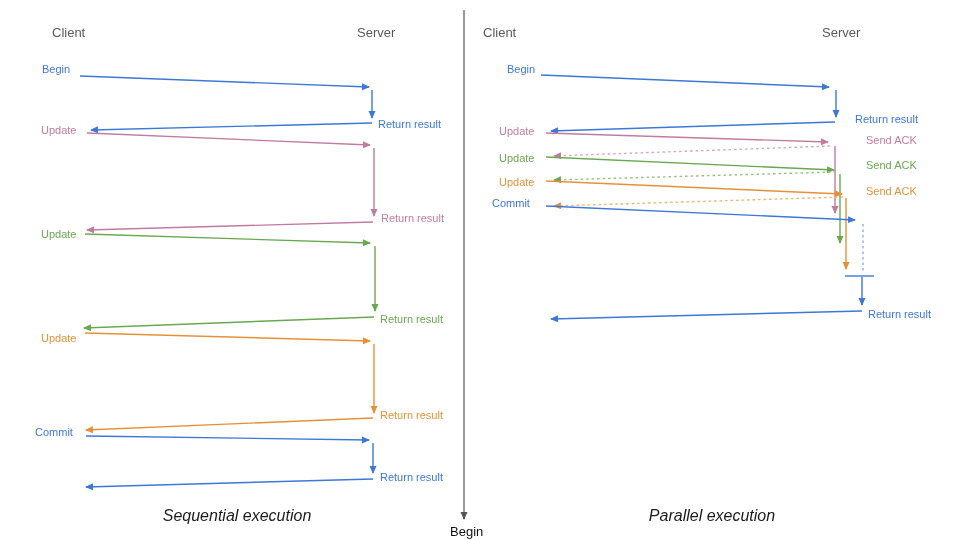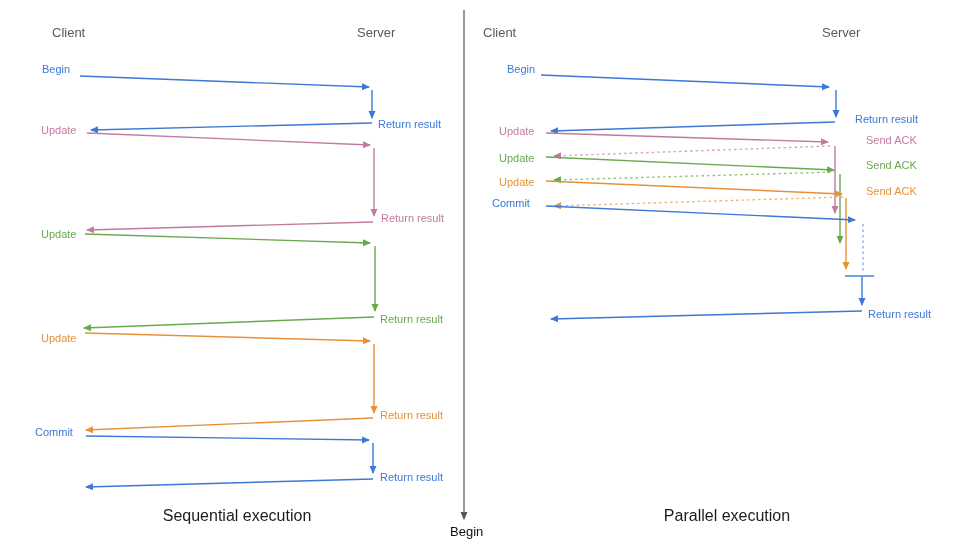--- a/index.html
+++ b/index.html
@@ -3,21 +3,21 @@
 <meta charset="utf-8">
 <style>
   html,body{margin:0;padding:0;background:#ffffff;}
   .stage{
     position:relative;width:960px;height:540px;overflow:hidden;
     font-family:"Liberation Sans", sans-serif;background:#ffffff;
   }
   .stage svg{position:absolute;left:0;top:0;}
   .lbl{position:absolute;font-size:11px;line-height:1;white-space:nowrap;text-align:right;}
   .actor{position:absolute;font-size:13px;line-height:1;color:var(--c-actor);white-space:nowrap;}
-  .caption{position:absolute;font-size:16px;line-height:1;color:var(--c-caption);text-align:center;white-space:nowrap;}
+  .caption{position:absolute;font-size:16px;line-height:1;color:var(--c-caption);text-align:center;white-space:nowrap;font-style:italic;}
   .time-label{position:absolute;font-size:13px;line-height:1;color:#111;white-space:nowrap;}
   .t-blue{color:var(--c-blue);} .t-pink{color:var(--c-pink);}
   .t-green{color:var(--c-green);} .t-orange{color:var(--c-orange);}
   .s-blue{stroke:var(--c-blue);} .s-pink{stroke:var(--c-pink);}
   .s-green{stroke:var(--c-green);} .s-orange{stroke:var(--c-orange);}
   .s-axis{stroke:var(--c-axis);}
   .s-blue-l{stroke:var(--c-blue_light);} .s-pink-l{stroke:var(--c-pink_light);}
   .s-green-l{stroke:var(--c-green_light);} .s-orange-l{stroke:var(--c-orange_light);}
   .f-blue{fill:var(--c-blue);} .f-pink{fill:var(--c-pink);}
   .f-green{fill:var(--c-green);} .f-orange{fill:var(--c-orange);}
@@ -120,17 +120,17 @@
   <div class="lbl t-blue" style="left:507px;top:64px">Begin</div>
   <div class="lbl t-blue" style="left:855px;top:114px">Return result</div>
   <div class="lbl t-pink" style="left:499px;top:126px">Update</div>
   <div class="lbl t-pink" style="left:866px;top:135px">Send ACK</div>
   <div class="lbl t-green" style="left:499px;top:153px">Update</div>
   <div class="lbl t-green" style="left:866px;top:160px">Send ACK</div>
   <div class="lbl t-orange" style="left:499px;top:177px">Update</div>
   <div class="lbl t-orange" style="left:866px;top:186px">Send ACK</div>
   <div class="lbl t-blue" style="left:492px;top:198px">Commit</div>
   <div class="lbl t-blue" style="left:868px;top:309px">Return result</div>
-  <div class="caption" style="left:577px;top:508px;width:300px">Parallel execution</div>
+  <div class="caption" style="left:562px;top:508px;width:300px">Parallel execution</div>
 
   <div class="time-label" style="left:450px;top:525px">Begin</div>
 
 </div>
 
 </body></html>

